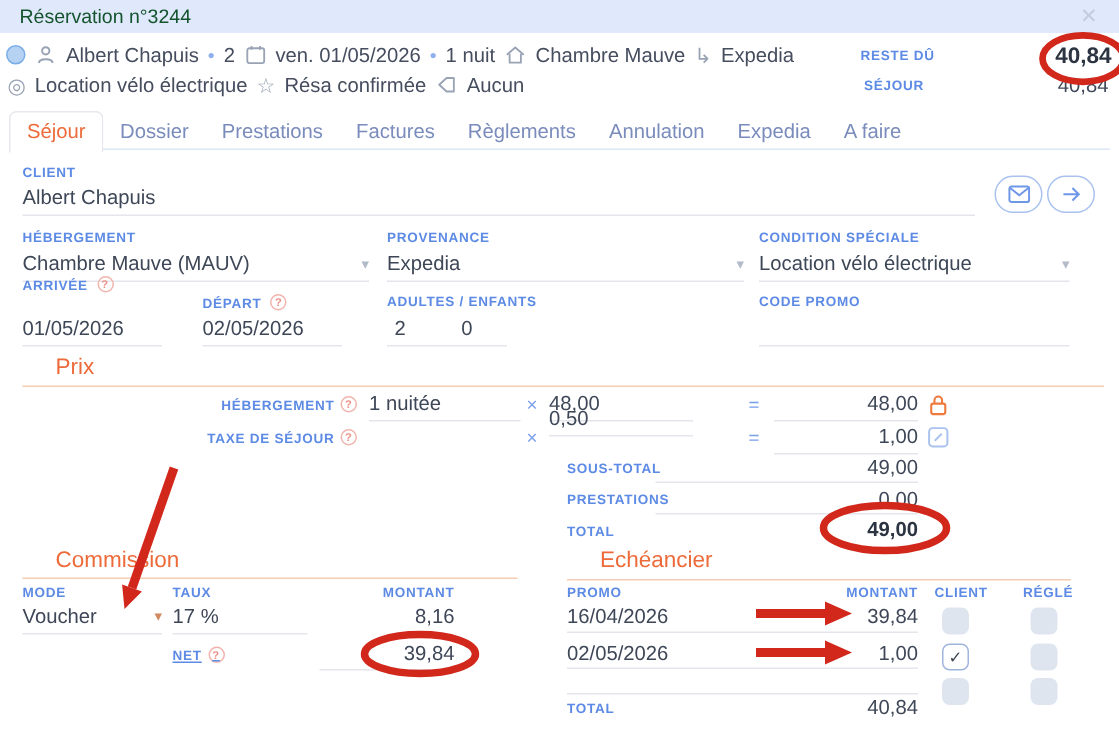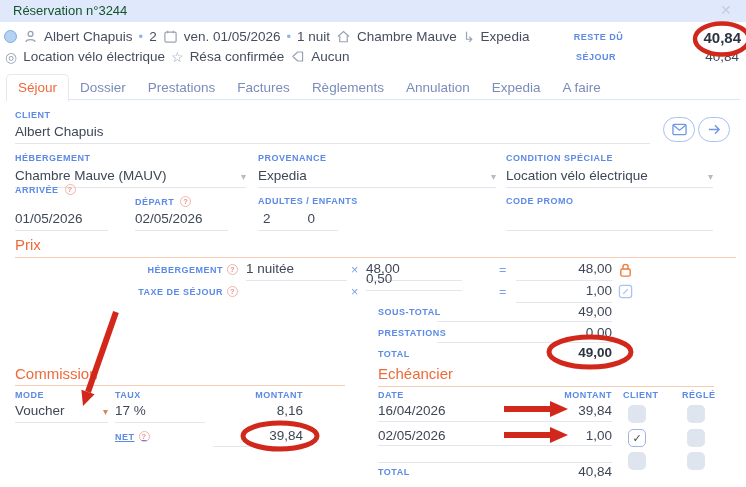--- a/index.html
+++ b/index.html
@@ -31,21 +31,21 @@
   .lbl { position:absolute; font-size:9px; font-weight:bold; letter-spacing:.5px; color:#5c8ae4; white-space:nowrap; }
   .field { position:absolute; font-size:13.5px; color:#3e4757; border-bottom:1px solid #e4e6eb; height:22px; line-height:20px; white-space:nowrap; }
   .caret { float:right; color:#b3bac8; font-size:10px; line-height:22px; }
   .caret.warm { color:#cf8a62; }
   .qbadge { display:inline-block; width:11px; height:11px; border:1px solid #f1b4ad; border-radius:50%; color:#ec9189; font-size:7.5px; font-weight:bold; text-align:center; line-height:10px; vertical-align:1px; }
   .rightval { text-align:right; }
   .op { position:absolute; color:#7ba0ea; font-size:12.5px; }
   .opin { color:#7ba0ea; font-size:12.5px; margin-right:5px; }
   .ul { position:absolute; height:1px; background:#e4e6eb; }
 
-  .sec-title { position:absolute; font-size:15px; color:#ed6b3a; }
+  .sec-title { position:absolute; font-size:15px; color:#ed6b3a;margin-left:22px; }
   .sec-ul { position:absolute; height:1px; background:#f6cdb4; }
   .plabel { position:absolute; display:flex; justify-content:flex-end; align-items:center; gap:4px; font-size:9px; font-weight:bold; letter-spacing:.5px; color:#5c8ae4; }
   .bold { font-weight:bold; color:#2b3440; }
 
   .pillbtn { position:absolute; width:32px; height:25px; border:1.5px solid #a9c2ee; border-radius:13px; display:flex; align-items:center; justify-content:center; cursor:pointer; background:#fff; }
 
   .checkbox { position:absolute; width:18px; height:18px; border-radius:5px; background:#dfe5ef; cursor:pointer; display:flex; align-items:center; justify-content:center; font-size:11px; color:#3f4653; }
   .checkbox span { display:none; }
   .checkbox.checked { background:#fff; border:1px solid #9fb4dc; }
   .checkbox.checked span { display:block; }
@@ -197,21 +197,21 @@
   <div class="abs rightval" style="left:203px; top:403px; width:100px; font-size:13.5px; color:#3e4757;">8,16</div>
   <div class="plabel" style="left:115px; top:431px; width:50px; justify-content:flex-start;text-decoration:underline;">
       <span>NET</span>
       <span class="qbadge">?</span>
     </div>
   <div class="abs rightval" style="left:203px; top:428px; width:100px; font-size:13.5px; color:#3e4757;">39,84</div>
   <div class="ul" style="left:213px; top:446px; width:97px;"></div>
 
   <div class="sec-title" style="left:378px; top:365px;">Echéancier</div>
   <div class="sec-ul" style="left:378px; top:386px; width:336px;"></div>
-  <div class="lbl" style="left:378px; top:390px;">DATE</div>
+  <div class="lbl" style="left:378px; top:390px;">PROMO</div>
   <div class="lbl rightval" style="left:512px; top:390px; width:100px;">MONTANT</div>
   <div class="lbl" style="left:623px; top:390px;">CLIENT</div>
   <div class="lbl" style="left:682px; top:390px;">RÉGLÉ</div>
 
   <div class="abs" style="left:378px; top:403px; font-size:13.5px; color:#3e4757;">16/04/2026</div>
   <div class="abs rightval" style="left:512px; top:403px; width:100px; font-size:13.5px; color:#3e4757;">39,84</div>
   <div class="ul" style="left:378px; top:421px; width:234px;"></div>
   <div class="checkbox" style="left:628px; top:405px;"></div>
   <div class="checkbox" style="left:687px; top:405px;"></div>
 

